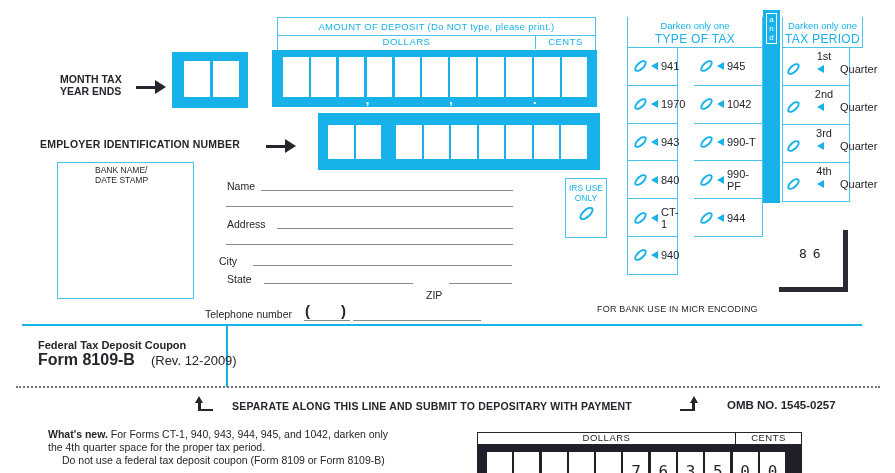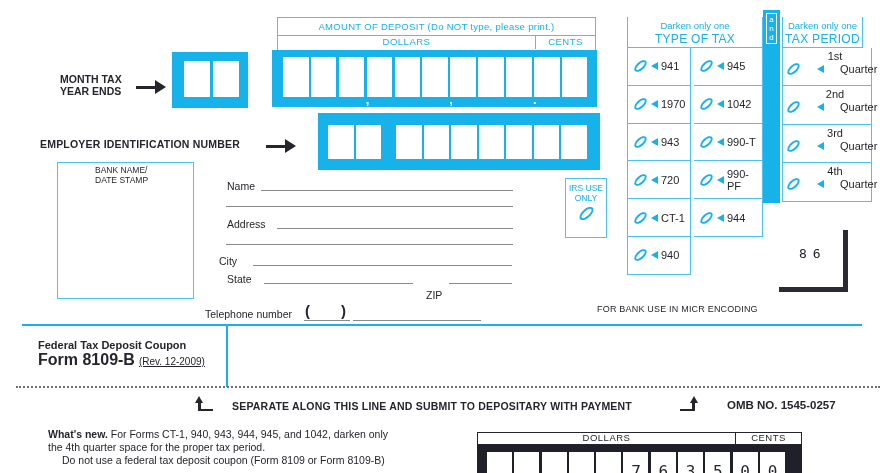--- a/index.html
+++ b/index.html
@@ -61,48 +61,48 @@
   #irs-text{color:var(--cyan);font-size:8.5px;line-height:10px;padding-top:4px;}
   .oval{width:15px;height:8px;border:2px solid var(--cyan);border-radius:50%;background:#fff;transform:rotate(-42deg);flex:none;}
   #irs-oval{display:inline-block;margin-top:6px;width:17px;height:9px;}
 
   
   .tbl-header{border:1px solid var(--cyan-line);border-top:none;color:var(--cyan);text-align:center;padding-top:3px;}
   .tbl-header .h1{font-size:9.5px;line-height:12px;}
   .tbl-header .h2{font-size:12px;line-height:14px;letter-spacing:.3px;}
   #tt-header{left:627px;top:17px;width:136px;height:31px;}
   #tp-header{left:782px;top:17px;width:81px;height:31px;}
-  #tt-col1{left:627px;top:48px;width:64px;}
+  #tt-col1{left:627px;top:48px;width:51px;}
   #tt-col2{left:694px;top:48px;width:69px;}
   .tt-cell{height:37.8px;border-bottom:1px solid var(--cyan-line);display:flex;align-items:center;gap:3px;padding-left:5px;font-size:11px;}
   #tt-col1 .tt-cell{border-left:1px solid var(--cyan-line);border-right:1px solid var(--cyan-line);}
   #tt-col2 .tt-cell{border-right:1px solid var(--cyan-line);}
   .tri{width:0;height:0;border-top:4px solid transparent;border-bottom:4px solid transparent;border-right:7px solid var(--cyan);flex:none;}
-  #tp-rows{left:782px;top:48px;width:90px;}
+  #tp-rows{left:782px;top:48px;width:68px;}
   .tp-cell{height:38.4px;border-bottom:1px solid var(--cyan-line);border-left:1px solid var(--cyan-line);border-right:1px solid var(--cyan-line);padding-top:2px;font-size:11px;}
   .tp-line1{text-align:center;padding-left:16px;line-height:13px;}
   .tp-row2{display:flex;align-items:center;gap:16px;padding-left:3px;}
 
   
   #and-bar{left:763px;top:10px;width:17px;height:193px;background:var(--cyan);}
   #and-box{margin:3px auto 0;width:11px;border:1px solid #fff;color:#fff;font-size:8px;line-height:9px;text-align:center;padding:1px 0;}
 
   
   #code86{left:799px;top:246px;font-family:"DejaVu Sans Mono",monospace;font-size:13px;letter-spacing:6px;}
   #corner-v{left:843px;top:230px;width:5px;height:62px;background:#2a2a32;}
   #corner-h{left:779px;top:287px;width:69px;height:5px;background:#2a2a32;}
   #micr-note{left:597px;top:304px;font-size:9px;letter-spacing:.2px;}
 
   
   #cyan-hr{left:22px;top:324px;width:840px;height:2px;background:var(--cyan);}
   #vline{left:226px;top:326px;width:2px;height:61px;background:var(--cyan);}
   #coupon-title{left:38px;top:339px;font-weight:bold;font-size:11px;text-align:right;}
   #form-number-row{left:38px;top:351px;}
   #form-number{font-weight:bold;font-size:16px;}
-  #form-rev{font-size:10px;margin-left:4px;text-decoration:underline;}
+  #form-rev{font-size:13px;margin-left:16px;}
   #dotted{left:16px;top:386px;width:864px;border-top:2px dotted #70707c;height:0;}
 
   .cutarrow{width:22px;height:17px;}
   .cutarrow .v{position:absolute;left:3px;top:4px;width:2.5px;height:11px;background:var(--ink);}
   .cutarrow .h{position:absolute;left:3px;top:12.5px;width:15px;height:2.5px;background:var(--ink);}
   .cutarrow .a{position:absolute;left:0;top:0;width:0;height:0;border-left:4.5px solid transparent;border-right:4.5px solid transparent;border-bottom:7px solid var(--ink);}
   #cut-left{left:195px;top:396px;}
   #cut-right{left:676px;top:396px;transform:scaleX(-1);}
   #sep-text{left:232px;top:400px;font-weight:bold;font-size:10.5px;letter-spacing:.2px;}
   #omb{left:727px;top:399px;font-weight:bold;font-size:11.5px;}
@@ -238,21 +238,21 @@
         <span>1970</span>
       </div>
       <div class="tt-cell">
         <span class="oval"></span>
         <span class="tri"></span>
         <span>943</span>
       </div>
       <div class="tt-cell">
         <span class="oval"></span>
         <span class="tri"></span>
-        <span>720</span>
+        <span>840</span>
       </div>
       <div class="tt-cell">
         <span class="oval"></span>
         <span class="tri"></span>
         <span>CT-1</span>
       </div>
       <div class="tt-cell">
         <span class="oval"></span>
         <span class="tri"></span>
         <span>940</span>

